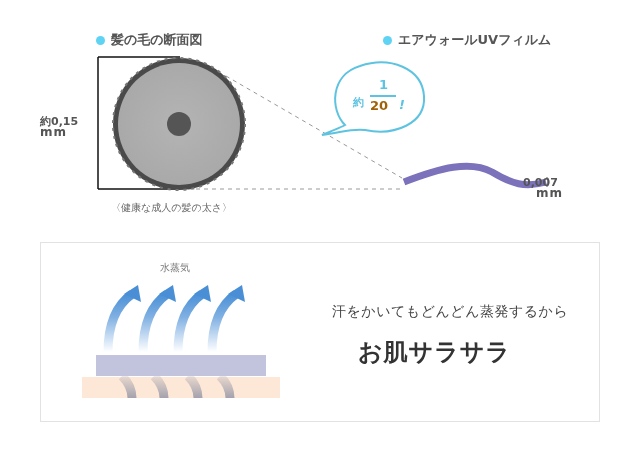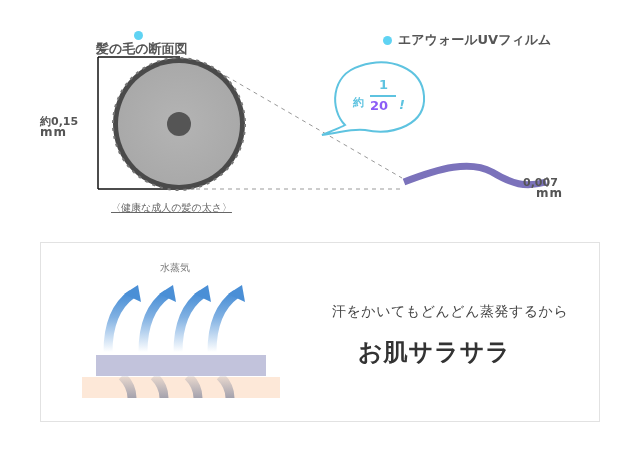--- a/index.html
+++ b/index.html
@@ -3,30 +3,30 @@
 <meta charset="utf-8">
 <style>
   html, body { margin:0; padding:0; background:#ffffff; }
   body { width:640px; height:474px; position:relative; overflow:hidden;
          font-family:"DejaVu Sans", "Liberation Sans", sans-serif; color:#444; }
   .abs { position:absolute; }
   .heading { font-size:13px; font-weight:bold; color:#555; display:flex; align-items:center; white-space:nowrap; }
   .dot { width:9px; height:9px; border-radius:50%; background:#5fd3f3; margin-right:6px; display:inline-block; }
   .measure { font-size:11px; font-weight:bold; color:#555; line-height:11px; }
   .measure .unit { font-size:12px; letter-spacing:1px; display:block; }
-  .caption { font-size:10px; color:#666; white-space:nowrap;text-decoration:underline; }
+  .caption { font-size:10px; color:#666; white-space:nowrap; }
   .panel { left:40px; top:242px; width:560px; height:180px; border:1px solid #e2e2e2; box-sizing:border-box; }
   .steam-label { font-size:10px; color:#777; }
   .tagline { font-size:14px; color:#444; white-space:nowrap; letter-spacing:0.5px; }
   .big { font-size:24px; font-weight:bold; color:#333; white-space:nowrap; letter-spacing:1px;margin-left:9px; }
 </style>
 </head>
 <body>
 
-<div class="abs heading" style="left:96px; top:31px;flex-direction:column;">
+<div class="abs heading" style="left:96px; top:31px;">
   <span class="dot"></span>
   <span>髪の毛の断面図</span>
 </div>
 <div class="abs heading" style="left:383px; top:31px;align-items:center;">
   <span class="dot"></span>
   <span>エアウォールUVフィルム</span>
 </div>
 
 <svg class="abs" style="left:0; top:0;" width="640" height="230">
   <defs>
@@ -57,21 +57,21 @@
   </g>
 
   <path d="M 404 182 C 440 168, 470 160, 492 172 C 512 184, 525 188, 546 182" fill="none" stroke="#7b72bb" stroke-width="7"></path>
   <path d="M 546 178 L 548 178 L 548 186 L 546 186" fill="none" stroke="#555" stroke-width="1"></path>
 </svg>
 
 <div class="abs" style="left:353px; top:79px; width:60px; height:40px;">
   <span class="abs" style="left:0; top:16px; font-size:11px; font-weight:bold; color:#5ec3e0;">約</span>
   <span class="abs" style="left:26px; top:-2px; font-size:13px; font-weight:bold; color:#5ec3e0;">1</span>
   <span class="abs" style="left:17px; top:16px; width:26px; height:2px; background:#5ec3e0;"></span>
-  <span class="abs" style="left:17px; top:19px; font-size:13px; font-weight:bold; color:#8b5cf6;text-align:right;">20</span>
+  <span class="abs" style="left:17px; top:19px; font-size:13px; font-weight:bold; color:#a16207;text-align:right;">20</span>
   <span class="abs" style="left:46px; top:18px; font-size:13px; font-weight:bold; font-style:italic; color:#5ec3e0;">!</span>
 </div>
 
 <div class="abs measure" style="left:40px; top:116px; width:50px;">
   <span>約0,15</span>
   <span class="unit">mm</span>
 </div>
 <div class="abs measure" style="left:523px; top:177px; width:40px; text-align:left;">
   <span>0,007</span>
   <span class="unit" style="text-align:right;">mm</span>

